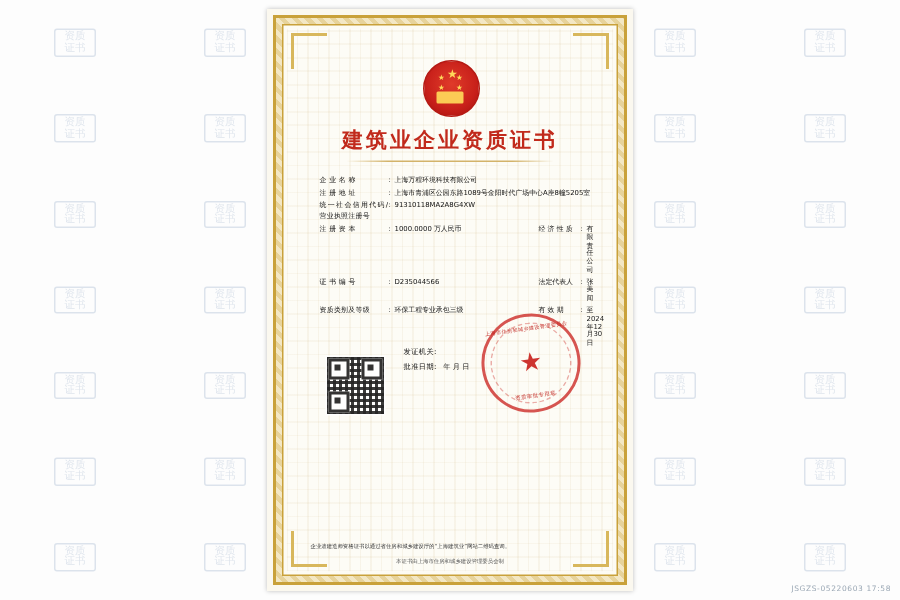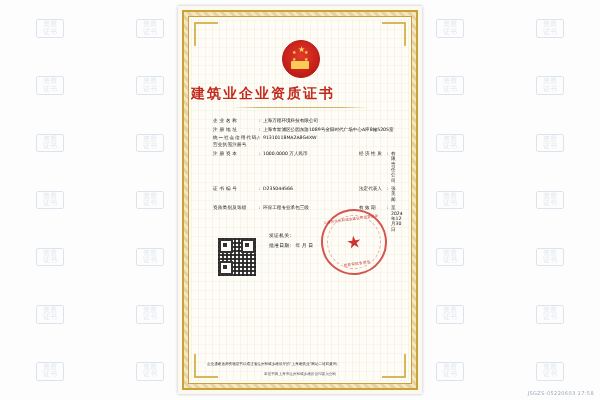--- a/index.html
+++ b/index.html
@@ -147,20 +147,21 @@
     background: #ffd95a;
     border-radius: 1px;
     opacity: .92;
   }
 
   
   .title {
     position: absolute;
     left: 0; right: 0;
     top: 66px;
+    text-align: center;
     color: #c12a1c;
     font-size: 14px;
     letter-spacing: 2px;
     font-weight: bold;
     font-family: "DejaVu Sans", "Liberation Sans", sans-serif;
   }
   .title-rule {
     position: absolute;
     left: 40px; right: 40px;
     top: 88px;

